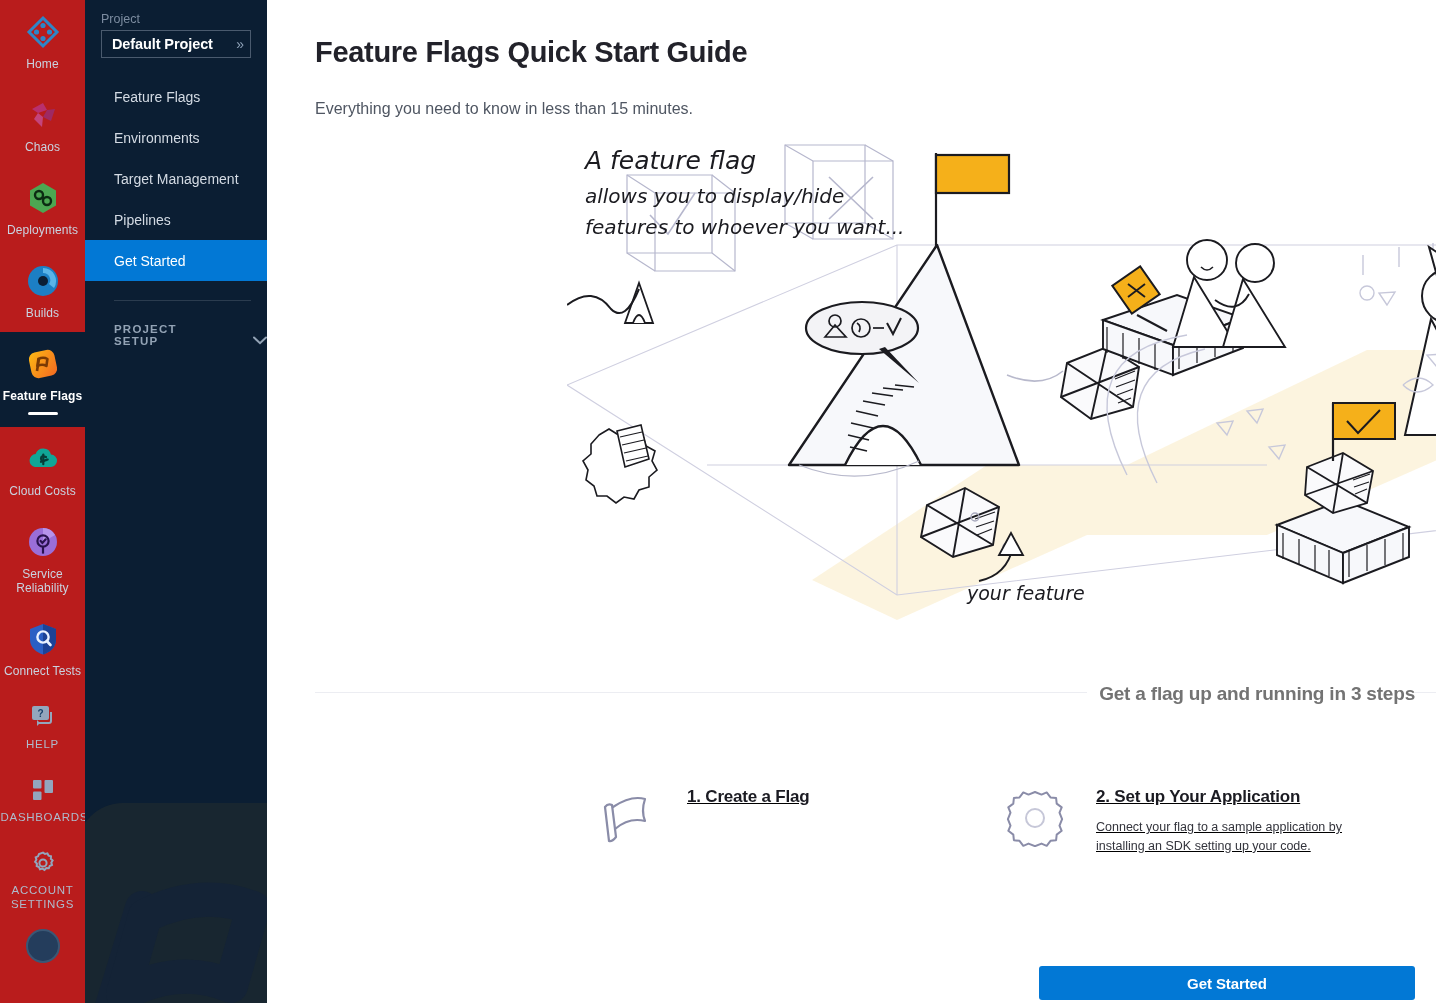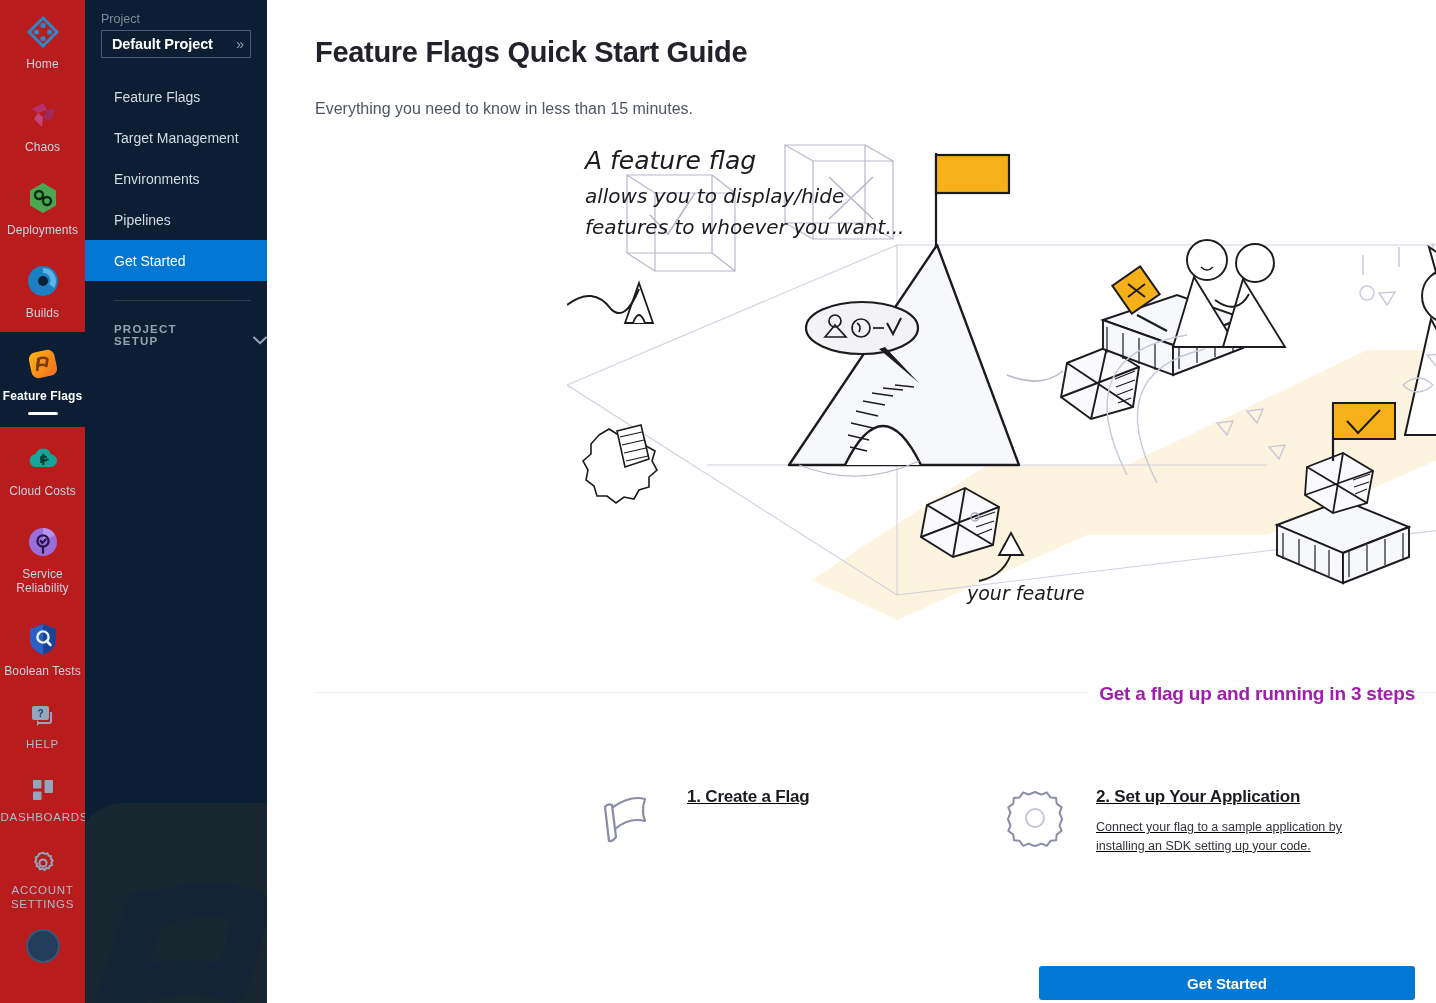--- a/index.html
+++ b/index.html
@@ -131,21 +131,21 @@
   .hero svg { display: block; width: 100%; height: 100%; }
   .divider {
     position: absolute;
     left: 48px; right: 0px; top: 692px;
     height: 1px; background: #ecedf2;
   }
   .steps-heading {
     position: absolute;
     right: 21px; top: 683px;
     font-size: 19px; font-weight: bold;
-    color: #a21caf; letter-spacing: -.2px;
+    color: #737373; letter-spacing: -.2px;
     background: #ffffff; padding-left: 12px;
   }
   .steps {
     position: absolute; left: 330px; right: 21px; top: 787px;
     display: flex; gap: 0;
   }
   .step { flex: 1 1 0; display: flex; gap: 32px; align-items: flex-start; text-decoration: underline; }
   .step-icon { flex: 0 0 58px; width: 58px; height: 58px; margin-top: 2px; }
   .step-icon svg { display: block; width: 100%; height: 100%; }
   .step-title {
@@ -277,21 +277,21 @@
 
     <div class="rail-item">
       <span class="rail-icon">
         <svg viewBox="0 0 36 36">
           <path d="M18 3 L31 8 V19 C31 27 24 31.5 18 33.5 C12 31.5 5 27 5 19 V8 Z" fill="#2b5fc4"></path>
           <path d="M18 3 L31 8 V19 C31 27 24 31.5 18 33.5 Z" fill="#1c4296"></path>
           <circle cx="18" cy="16" r="5.6" fill="none" stroke="#e9f1ff" stroke-width="2.4"></circle>
           <path d="M21.8 20 L25.5 24" stroke="#e9f1ff" stroke-width="2.6" stroke-linecap="round"></path>
         </svg>
       </span>
-      <span class="rail-label">Boolean Tests</span>
+      <span class="rail-label">Connect Tests</span>
     </div>
 
     <div class="rail-item caps">
       <span class="rail-icon sm">
         <svg viewBox="0 0 26 26">
           <rect x="2" y="2" width="17" height="14" rx="2" fill="#93a6bd"></rect>
           <text x="10.5" y="13" font-size="10" font-family="Liberation Sans, sans-serif" font-weight="bold" fill="#17406b" text-anchor="middle">?</text>
           <path d="M9 19 h10 a2 2 0 0 0 2 -2 V8" fill="none" stroke="#93a6bd" stroke-width="2"></path>
           <path d="M7 16 l3 3 l-3 3 Z" fill="#93a6bd"></path>
         </svg>
@@ -343,24 +343,24 @@
       <div class="project-selector">
         <span class="pname">Default Project</span>
         <span class="chev-double">»</span>
       </div>
 
       <div class="nav-items">
         <div class="nav-item">
           <span>Feature Flags</span>
         </div>
         <div class="nav-item">
-          <span>Target Management</span>
+          <span>Environments</span>
         </div>
         <div class="nav-item">
-          <span>Environments</span>
+          <span>Target Management</span>
         </div>
         <div class="nav-item">
           <span>Pipelines</span>
         </div>
         <div class="nav-item active">
           <span>Get Started</span>
         </div>
       </div>
 
       <div class="nav-sep"></div>

